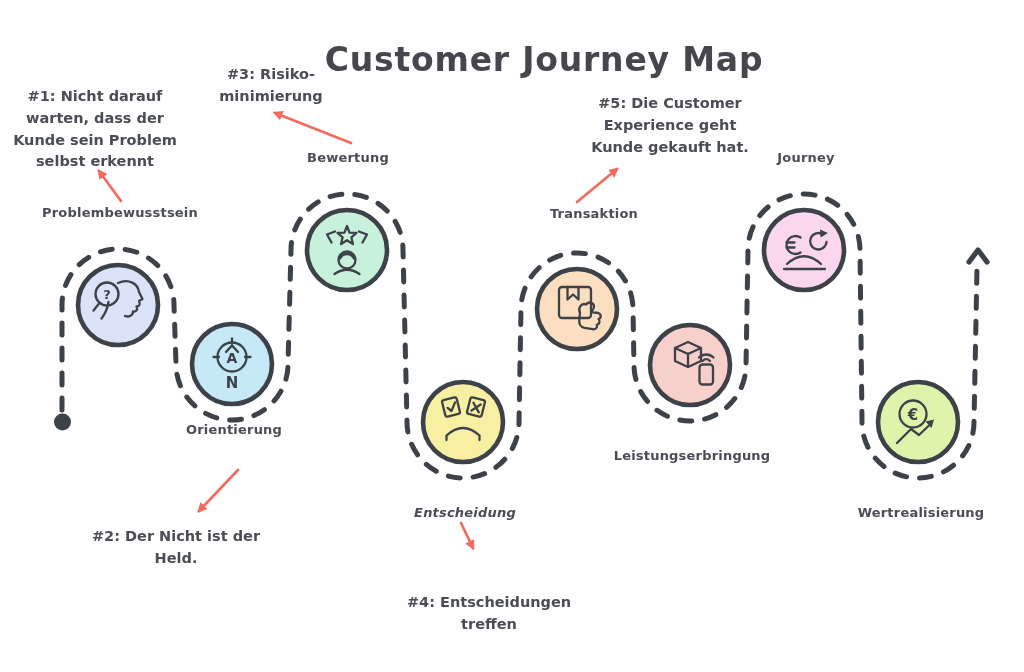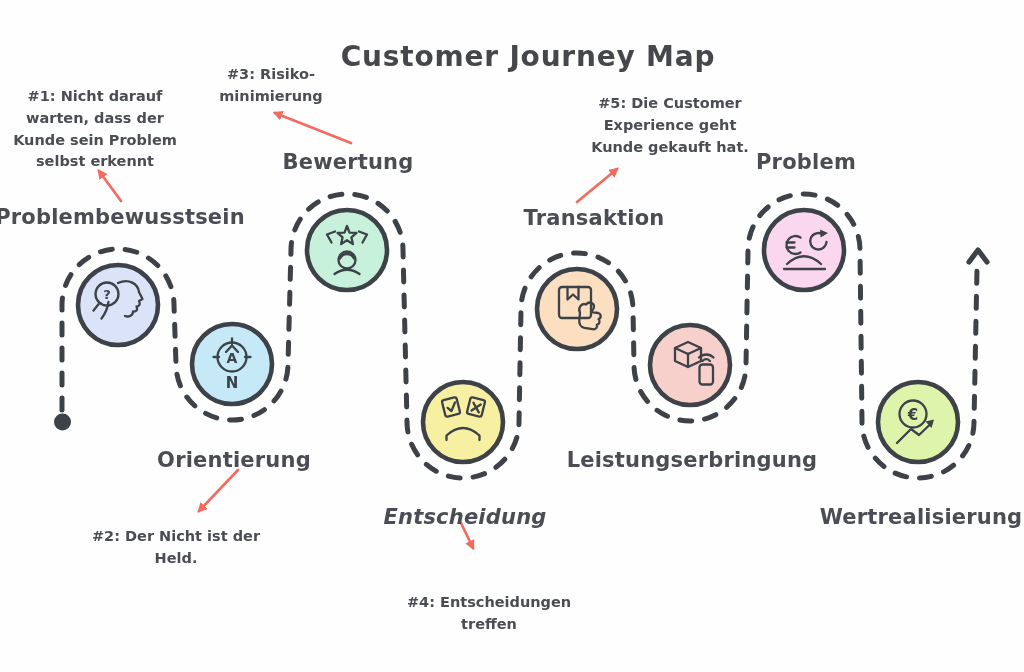--- a/index.html
+++ b/index.html
@@ -1,21 +1,21 @@
 <!DOCTYPE html>
 <html><head>
 <meta charset="utf-8">
 <style>
   html,body{margin:0;padding:0;}
   body{width:1024px;height:672px;background:#fefefe;overflow:hidden;position:relative;
        font-family:"DejaVu Sans","Liberation Sans",sans-serif;}
   .canvas{position:absolute;inset:0;width:1024px;height:672px;}
-  .title{position:absolute;left:528px;top:40px;transform:translateX(-50%);
-         font-size:28px;font-weight:800;letter-spacing:0.8px;color:#45474c;white-space:nowrap;}
-  .stage-label{position:absolute;transform:translateX(-50%);font-size:21px;font-weight:600;
+  .title{position:absolute;left:544px;top:40px;transform:translateX(-50%);
+         font-size:33px;font-weight:800;letter-spacing:0.8px;color:#45474c;white-space:nowrap;}
+  .stage-label{position:absolute;transform:translateX(-50%);font-size:13px;font-weight:600;
          color:#4a4d54;white-space:nowrap;letter-spacing:0.2px;}
   .annotation{position:absolute;transform:translateX(-50%);font-size:14.5px;font-weight:600;
          color:#4a4d54;text-align:center;line-height:1.5;white-space:nowrap;}
   svg{position:absolute;inset:0;}
   .stroke{stroke:#3d4148;fill:none;stroke-width:2.3;stroke-linecap:round;stroke-linejoin:round;}
   .ring{stroke:#3d4148;stroke-width:4.6;}
   .dash{stroke:#3d4148;fill:none;stroke-width:5;stroke-linecap:round;stroke-dasharray:12 13;}
   .solidthick{stroke:#3d4148;fill:none;stroke-width:5.2;stroke-linecap:round;stroke-linejoin:round;}
   .redline{stroke:#f26b60;stroke-width:2.7;stroke-linecap:round;}
   text.glyph{fill:#3d4148;font-family:"DejaVu Sans","Liberation Sans",sans-serif;
@@ -147,26 +147,26 @@
     <g>
       <line class="redline" x1="121" y1="201" x2="99" y2="171" marker-end="url(#ra)"></line>
       <line class="redline" x1="238" y1="470" x2="199" y2="511" marker-end="url(#ra)"></line>
       <line class="redline" x1="351" y1="143" x2="275" y2="113" marker-end="url(#ra)"></line>
       <line class="redline" x1="461" y1="523" x2="473" y2="548" marker-end="url(#ra)"></line>
       <line class="redline" x1="577" y1="202" x2="617" y2="169" marker-end="url(#ra)"></line>
     </g>
   </svg>
 
   <div class="stage-label" style="left:120px;top:205px;">Problembewusstsein</div>
-  <div class="stage-label" style="left:234px;top:448px;">Orientierung</div>
+  <div class="stage-label" style="left:234px;top:422px;">Orientierung</div>
   <div class="stage-label" style="left:348px;top:150px;">Bewertung</div>
   <div class="stage-label" style="left:465px;top:505px;font-style:italic;">Entscheidung</div>
   <div class="stage-label" style="left:578px;top:206px;margin-left:16px;">Transaktion</div>
   <div class="stage-label" style="left:692px;top:448px;text-align:right;">Leistungserbringung</div>
-  <div class="stage-label" style="left:806px;top:150px;">Problem</div>
+  <div class="stage-label" style="left:806px;top:150px;">Journey</div>
   <div class="stage-label" style="left:921px;top:505px;">Wertrealisierung</div>
 
   <div class="annotation" style="left:95px;top:86px;">
     <div>#1: Nicht darauf</div>
     <div>warten, dass der</div>
     <div>Kunde sein Problem</div>
     <div>selbst erkennt</div>
   </div>
   <div class="annotation" style="left:176px;top:526px;">
     <div>#2: Der Nicht ist der</div>

